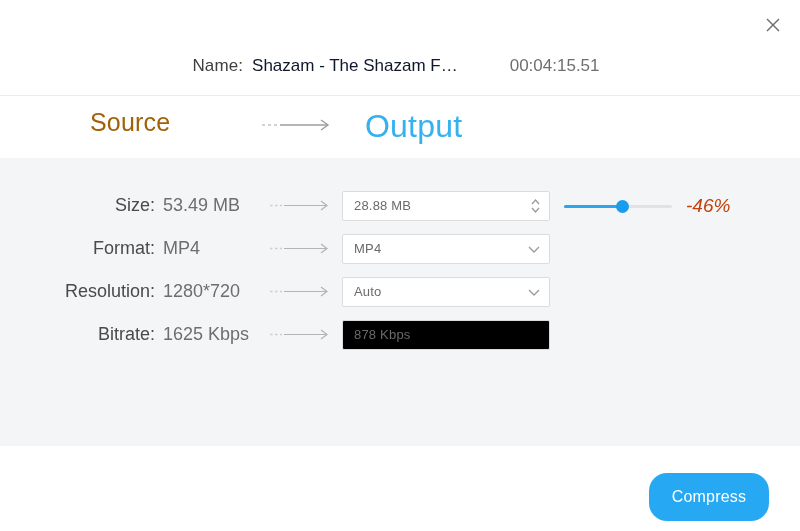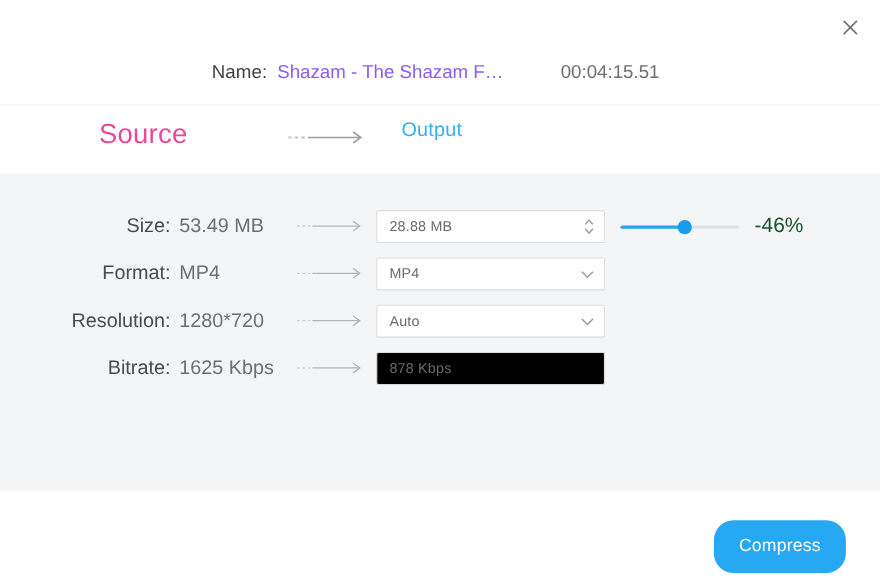--- a/index.html
+++ b/index.html
@@ -52,21 +52,21 @@
     justify-content: center;
     text-align: center;
   }
   .name-label {
     font-size: 17px;
     color: #3f3f3f;
     letter-spacing: 0.1px;
   }
   .name-value {
     font-size: 17px;
-    color: #8b5cf6;
+    color: #0f172a;
     margin-left: 9px;
     max-width: 270px;
     white-space: nowrap;
     overflow: hidden;
   }
   .duration {
     font-size: 17px;
     color: #6f6f6f;
     margin-left: 52px;
   }
@@ -75,27 +75,27 @@
   .headings {
     position: absolute;
     left: 0; top: 96px;
     width: 800px; height: 62px;
     background: #ffffff;
   }
   .heading-source {
     position: absolute;
     left: 90px; top: 12px;
     font-size: 25px;
-    color: #ec4899;
+    color: #a16207;
     letter-spacing: 0.2px;
   }
   .heading-output {
     position: absolute;
     left: 365px; top: 12px;
-    font-size: 18px;
+    font-size: 32px;
     color: #36b1f0;
     letter-spacing: 0.2px;
   }
   .heading-arrow {
     position: absolute;
     left: 262px; top: 22px;
     width: 72px; height: 14px;
   }
 
   
@@ -194,22 +194,23 @@
     position: absolute;
     top: 4px;
     width: 13px; height: 13px;
     border-radius: 50%;
     background: #1b9ded;
     cursor: pointer;
   }
   .percent {
     margin-left: 14px;
     font-size: 19px;
-    color: #14532d;
-    white-space: nowrap;
+    color: #c2410c;
+    white-space: nowrap;
+    font-style: italic;
   }
 
   
   .install-btn {
     position: absolute;
     left: 26px; top: 369px;
     height: 33px;
     padding: 0 16px 0 14px;
     border: 1px solid #63c1f5;
     border-radius: 17px;

